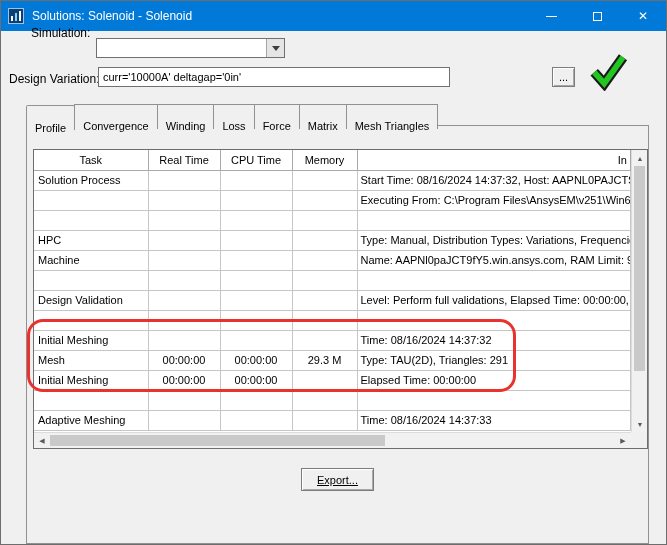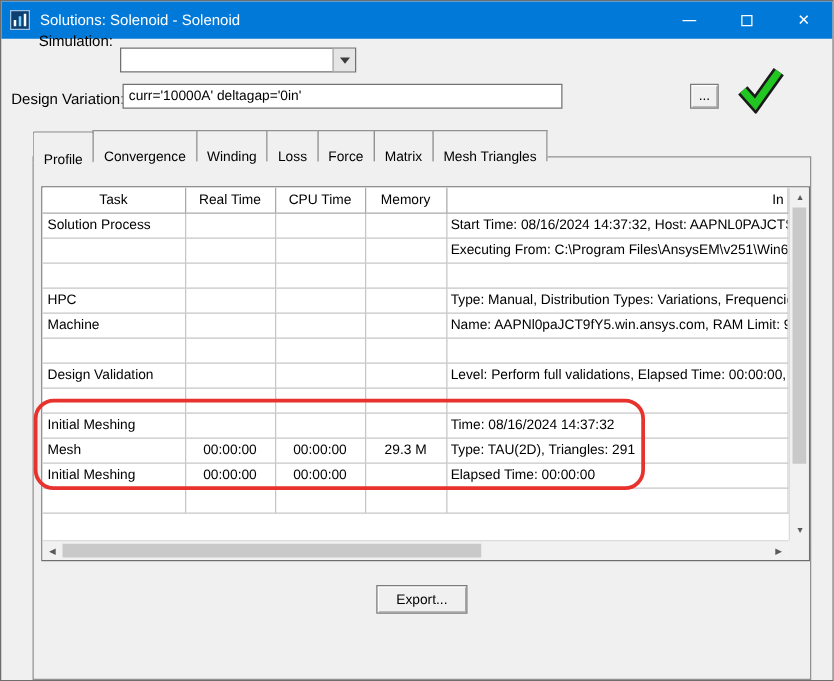--- a/index.html
+++ b/index.html
@@ -25,21 +25,21 @@
 
   .combo { position:absolute; left:95px; top:37px; width:189px; height:20px; background:#fff; border:1px solid #707070; display:flex; }
   .combo-value { flex:1; font-size:12px; padding:20px 0 0 5px; white-space:nowrap; overflow:hidden; }
   .combo-btn { width:18px; height:100%; background:#e5e5e5; border-left:1px solid #a6a6a6; display:flex; align-items:center; justify-content:center; }
   .arr-down { width:0; height:0; border-left:4px solid transparent; border-right:4px solid transparent; border-top:5px solid #3c3c3c; }
 
   .dv-input { position:absolute; left:97px; top:66px; width:352px; height:20px; background:#fff; border:1px solid #707070; font-family:inherit; font-size:11px; padding:0 4px; color:#000; }
 
   .push-btn { background:#f0f0f0; border:1px solid #7c7c7c; box-shadow: inset 1px 1px 0 #ffffff, inset -1px -1px 0 #a8a8a8; font-family:inherit; font-size:11px; color:#000; text-align:center; cursor:default; }
   .browse-btn { position:absolute; left:551px; top:66px; width:23px; height:20px; }
-  .export-btn { position:absolute; left:274px; top:342px; width:73px; height:23px; }
+  .export-btn { position:absolute; left:274px; top:342px; width:73px; height:23px;text-decoration:underline; }
   .close-btn  { position:absolute; left:312px; top:514px; width:80px; height:24px; border-color:#3c3c3c; }
 
   .check-icon { position:absolute; left:587px; top:50px; }
 
   
   .tabs { position:absolute; left:25px; top:103px; display:flex; align-items:flex-end; z-index:3; }
   .tab { height:19px; line-height:18px; margin-bottom:1px; padding:12px 8px; font-size:11px; background:#f0f0f0; border:1px solid #919191; border-bottom:none; margin-right:-1px; white-space:nowrap; }
   .tab.active { height:22px; line-height:20px; margin-bottom:0; border-top-left-radius:2px; border-top-right-radius:2px; position:relative; z-index:4; }
 
   
@@ -219,20 +219,27 @@
                 <td class="num"></td>
                 <td class="info">Elapsed Time: 00:00:00</td>
               </tr>
               <tr>
                 <td class="task"></td>
                 <td class="num"></td>
                 <td class="num"></td>
                 <td class="num"></td>
                 <td class="info"></td>
               </tr>
+              <tr>
+                <td class="task">Adaptive Meshing</td>
+                <td class="num"></td>
+                <td class="num"></td>
+                <td class="num"></td>
+                <td class="info">Time: 08/16/2024 14:37:33</td>
+              </tr>
             </tbody>
         </table>
       </div>
 
       <div class="vscroll">
         <div class="sb-btn sb-up">
             <span>▲</span>
           </div>
         <div class="v-thumb"></div>
         <div class="sb-btn sb-down">

